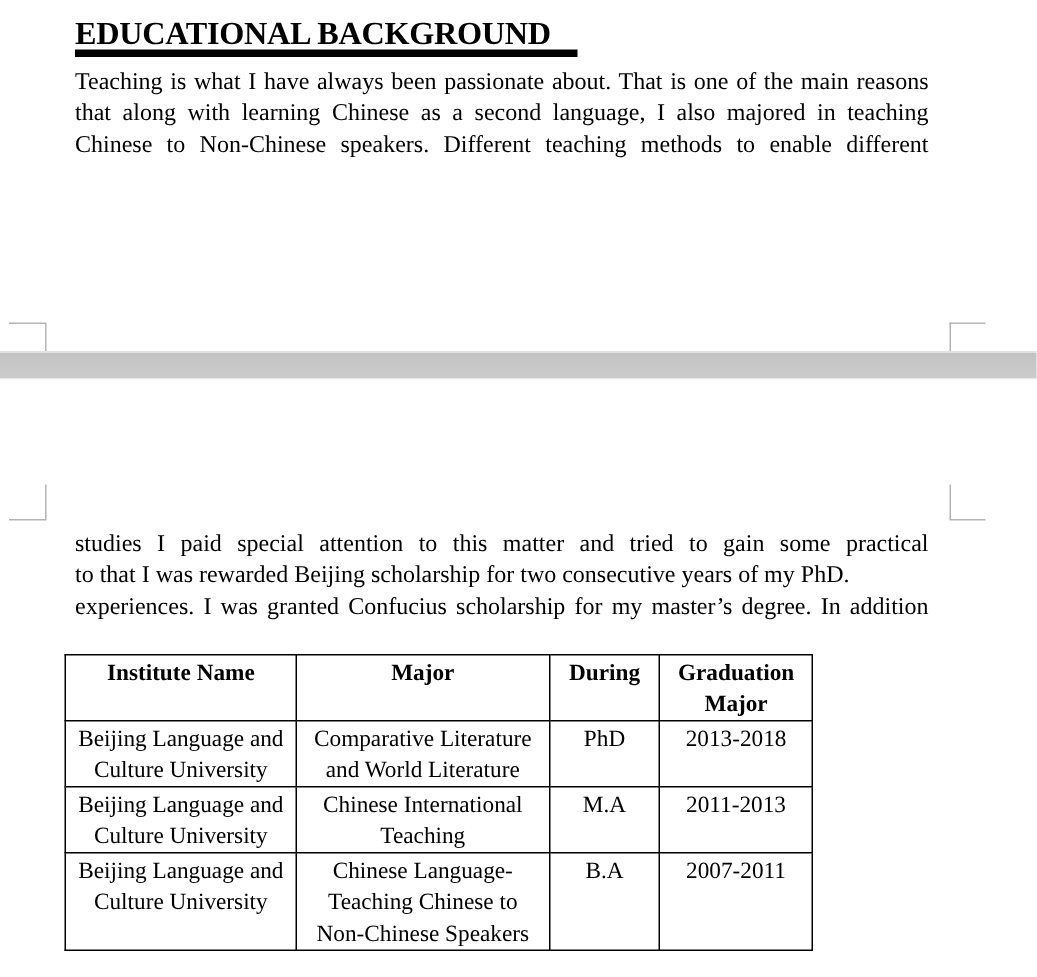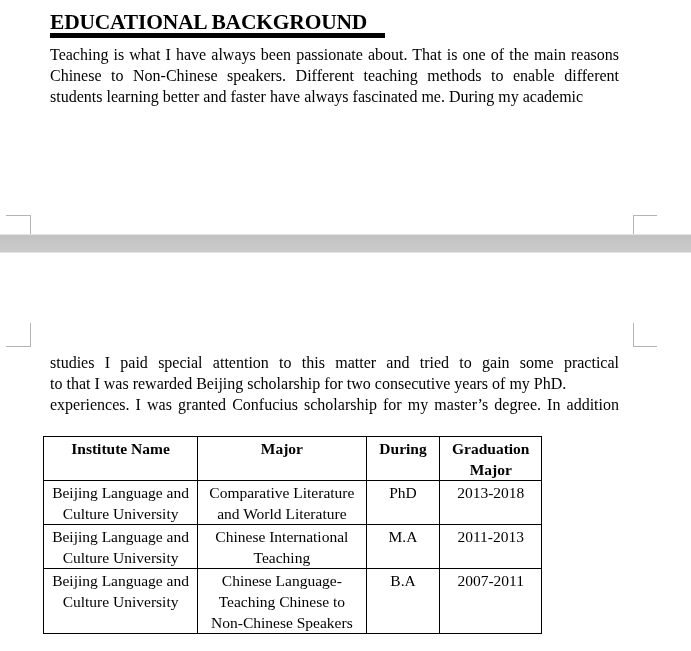--- a/index.html
+++ b/index.html
@@ -27,22 +27,22 @@
 </style>
 </head>
 <body>
 
 <div class="page-top">
   <div class="title">EDUCATIONAL BACKGROUND</div>
   <div class="title-rule"></div>
 
   <div class="para p1">
     <span class="ln">Teaching is what I have always been passionate about. That is one of the main reasons</span>
+    <span class="ln">that along with learning Chinese as a second language, I also majored in teaching</span>
     <span class="ln">Chinese to Non-Chinese speakers. Different teaching methods to enable different</span>
-    <span class="ln last">students learning better and faster have always fascinated me. During my academic</span>
   </div>
 
   <div class="mark" style="left:6px; top:215px; width:24px; height:1px;"></div>
   <div class="mark" style="left:30px; top:215px; width:1px; height:19px;"></div>
   <div class="mark" style="left:633px; top:215px; width:1px; height:19px;"></div>
   <div class="mark" style="left:633px; top:215px; width:24px; height:1px;"></div>
 </div>
 
 <div class="page-gap"></div>
 

